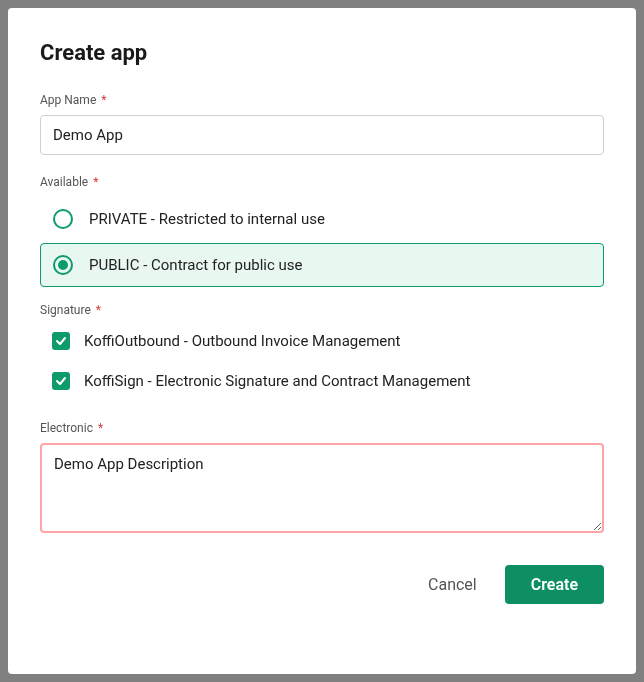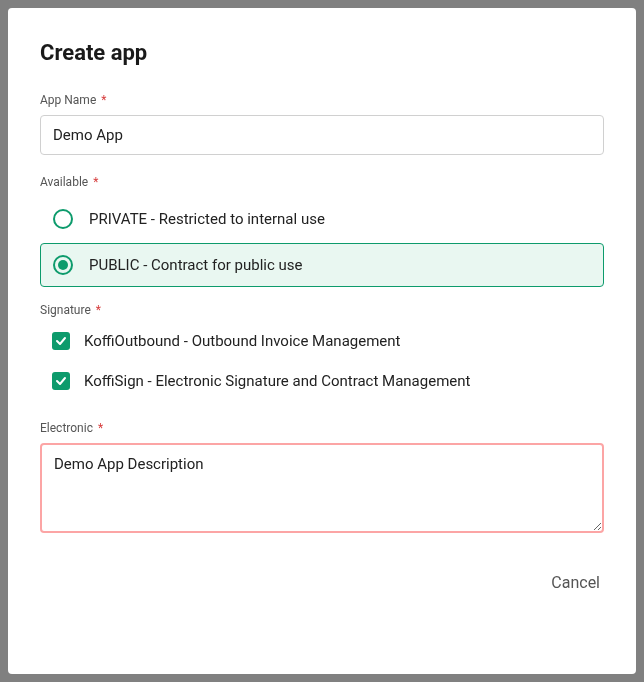--- a/index.html
+++ b/index.html
@@ -202,16 +202,17 @@
     
     <div class="field-label">
       <span>Electronic</span>
       <span class="req">*</span>
     </div>
     <textarea class="textarea-input" style="">Demo App Description</textarea>
 
     
     <div class="footer">
       <button class="btn-cancel">Cancel</button>
+      <button class="btn-create">Create</button>
     </div>
 
   </div>
 </div>
 
 </body></html>

